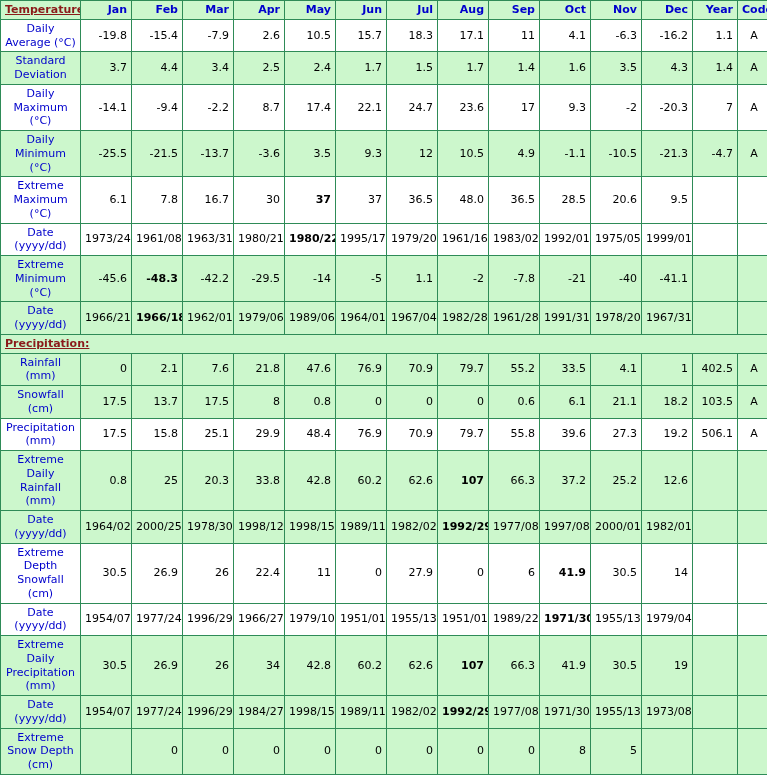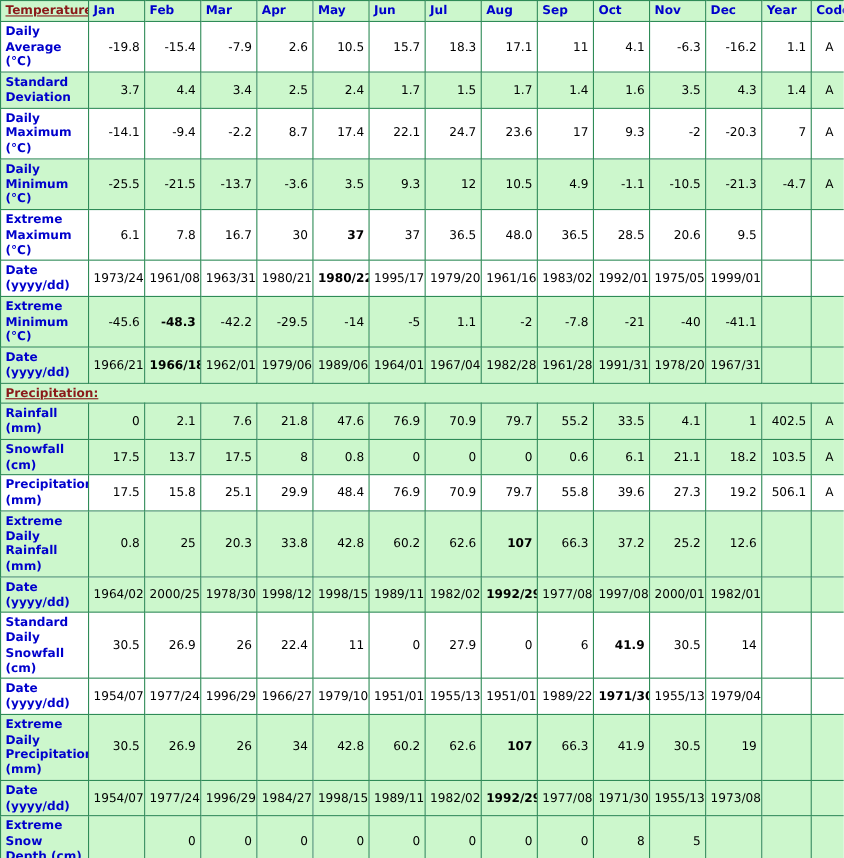--- a/index.html
+++ b/index.html
@@ -24,21 +24,21 @@
   }
   
   col.c-label { width: 80px; }
   col.c-month { width: 51px; }
   col.c-year  { width: 45px; }
   col.c-code  { width: 33px; }
 
   
   tr.head-row td {
     background: #ccf7cc;
-    text-align: left;
+    text-align: right;
     font-weight: bold;
     color: #0000cc;
     font-size: 11.5px;
     padding-top: 3px;
     padding-bottom: 3px;
   }
   tr.head-row td.sec-head {
     text-align: left;
     color: #8b1a1a;
     text-decoration: underline;
@@ -49,22 +49,22 @@
     background: #ccf7cc;
     text-align: left;
     font-weight: bold;
     color: #8b1a1a;
     text-decoration: underline;
     font-size: 11.5px;
     padding: 2px 4px;
   }
   
   td.rowlabel {
-    text-align: left;
-    font-weight: bold;
+    text-align: center;
+    font-weight: normal;
     color: #0000cc;
     font-size: 11.5px;
   }
   td.val {
     text-align: right;
     color: #000000;
     font-size: 11.5px;
     padding-right: 5px;
   }
   td.code {
@@ -334,21 +334,21 @@
         <td class="val">1982/02</td>
         <td class="val bold">1992/29</td>
         <td class="val">1977/08</td>
         <td class="val">1997/08</td>
         <td class="val">2000/01</td>
         <td class="val">1982/01</td>
         <td class="val"></td>
         <td class="code"></td>
       </tr>
       <tr class="plain">
-        <td class="rowlabel">Standard Daily Snowfall (cm)</td>
+        <td class="rowlabel">Extreme Depth Snowfall (cm)</td>
         <td class="val">30.5</td>
         <td class="val">26.9</td>
         <td class="val">26</td>
         <td class="val">22.4</td>
         <td class="val">11</td>
         <td class="val">0</td>
         <td class="val">27.9</td>
         <td class="val">0</td>
         <td class="val">6</td>
         <td class="val bold">41.9</td>

